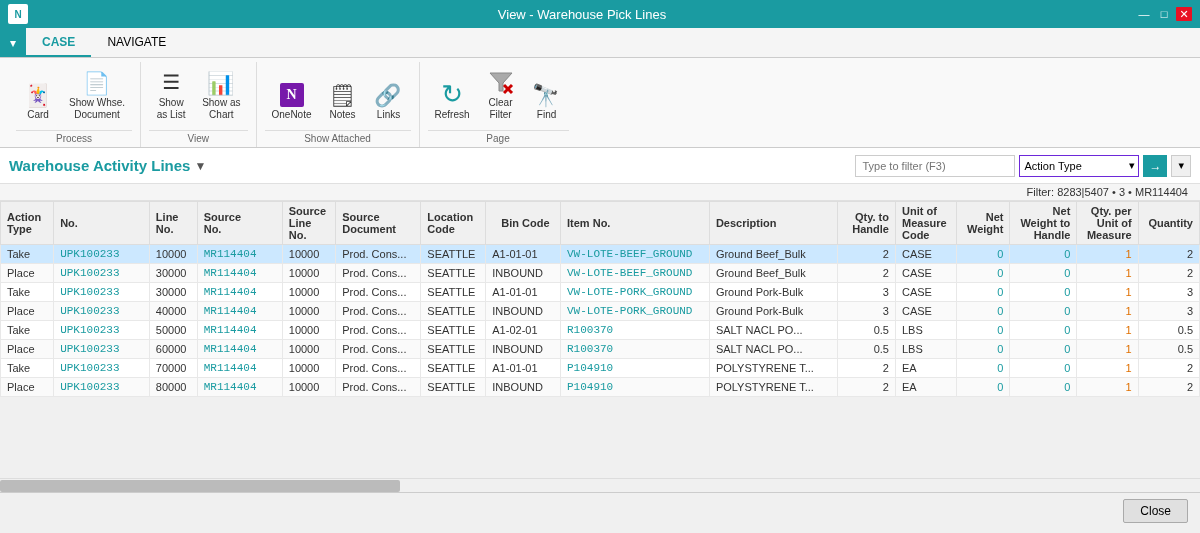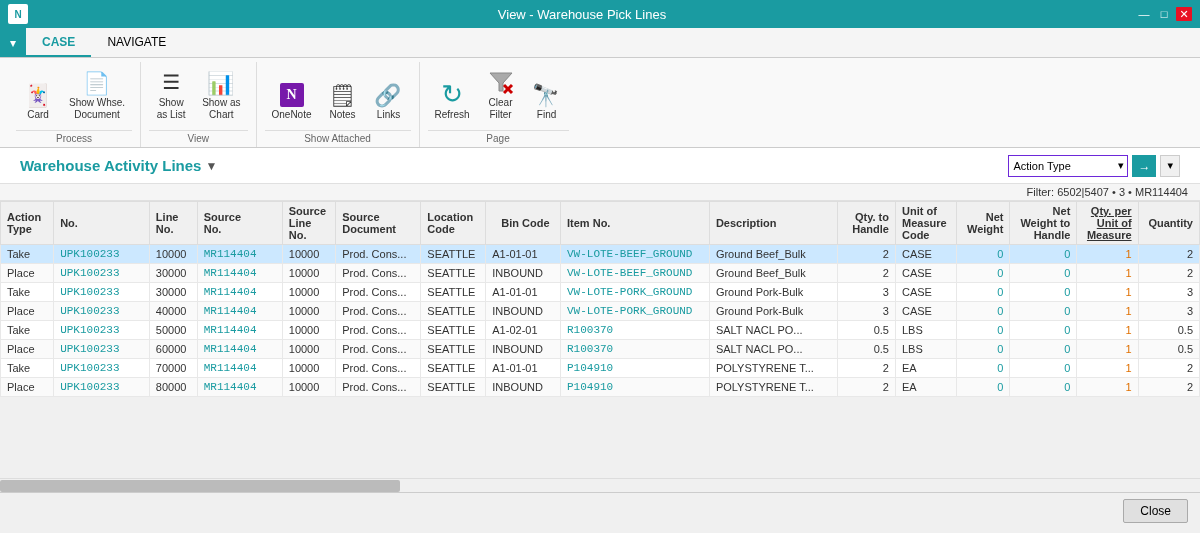--- a/index.html
+++ b/index.html
@@ -111,21 +111,21 @@
       text-align: center;
       font-size: 10px;
       color: #666;
       padding: 2px 0 3px 0;
       border-top: 1px solid #ddd;
     }
 
     
     .list-toolbar {
       background: white;
-      padding: 6px 20px;
+      padding: 6px 9px;
       display: flex;
       align-items: center;
       border-bottom: 1px solid #e0e0e0;
       height: 36px;
     }
     .list-title {
       font-size: 15px;
       font-weight: bold;
       color: #1a9ba1;
       display: flex;
@@ -337,52 +337,53 @@
     <div class="ribbon-label">Page</div>
   </div>
 </div>
 
 <div class="list-toolbar">
   <div class="list-title">
     <span>Warehouse Activity Lines</span>
     <span class="chevron">▼</span>
   </div>
   <div class="filter-area">
+    <input class="filter-input" type="text" placeholder="Type to filter (F3)" style="">
     <div class="filter-dropdown">
       <span>Action Type</span>
       <span>▾</span>
     </div>
     <button class="filter-go">→</button>
     <button style="background:#f0f0f0;border:1px solid #ccc;padding:2px 6px;height:22px;cursor:pointer;font-size:11px;">▾</button>
   </div>
 </div>
 
 <div class="filter-info">
-  <span>Filter: 6502|5407 • 3 • MR114404</span>
+  <span>Filter: 8283|5407 • 3 • MR114404</span>
 </div>
 
 <div class="table-container" style="height: calc(533px - 28px - 30px - 90px - 36px - 22px - 14px - 36px); overflow: auto;">
   <table>
     <thead>
       <tr>
         <th style="width:50px;">Action<br>Type</th>
         <th style="width:90px;">No.</th>
         <th style="width:45px;">Line<br>No.</th>
         <th style="width:80px;">Source<br>No.</th>
         <th style="width:45px;">Source<br>Line<br>No.</th>
         <th style="width:80px;">Source<br>Document</th>
         <th style="width:60px;">Location<br>Code</th>
         <th style="width:70px;padding-left:15px;">Bin Code</th>
         <th style="width:140px;">Item No.</th>
         <th style="width:120px;">Description</th>
         <th style="width:55px;text-align:right;">Qty. to<br>Handle</th>
         <th style="width:55px;">Unit of<br>Measure<br>Code</th>
         <th style="width:50px;text-align:right;">Net<br>Weight</th>
         <th style="width:60px;text-align:right;">Net<br>Weight to<br>Handle</th>
-        <th style="width:55px;text-align:right;text-decoration:underline;">Qty. per<br>Unit of<br>Measure</th>
+        <th style="width:55px;text-align:right;">Qty. per<br>Unit of<br>Measure</th>
         <th style="width:55px;text-align:right;">Quantity</th>
       </tr>
     </thead>
     <tbody id="table-body">
     <tr class="selected">
           <td class="">Take</td>
           <td class="link">UPK100233</td>
           <td class="">10000</td>
           <td class="link">MR114404</td>
           <td class="">10000</td>

